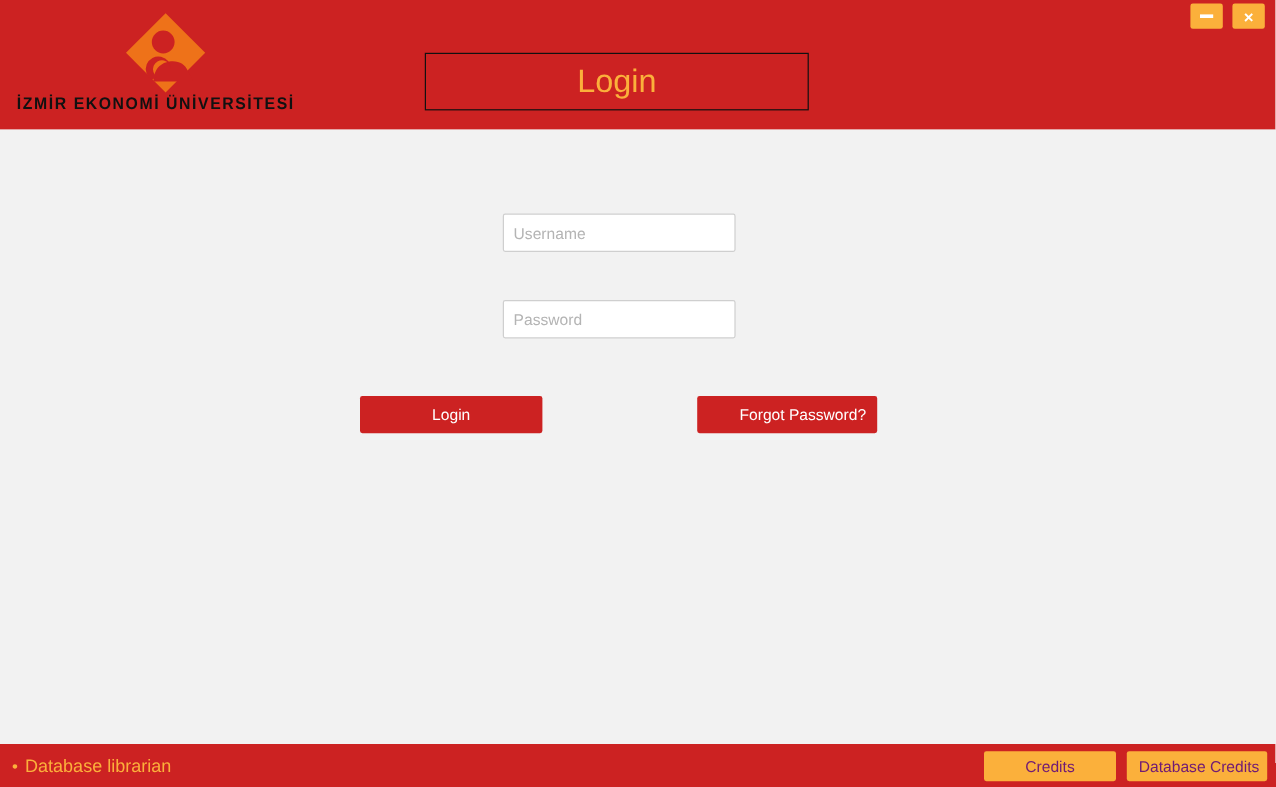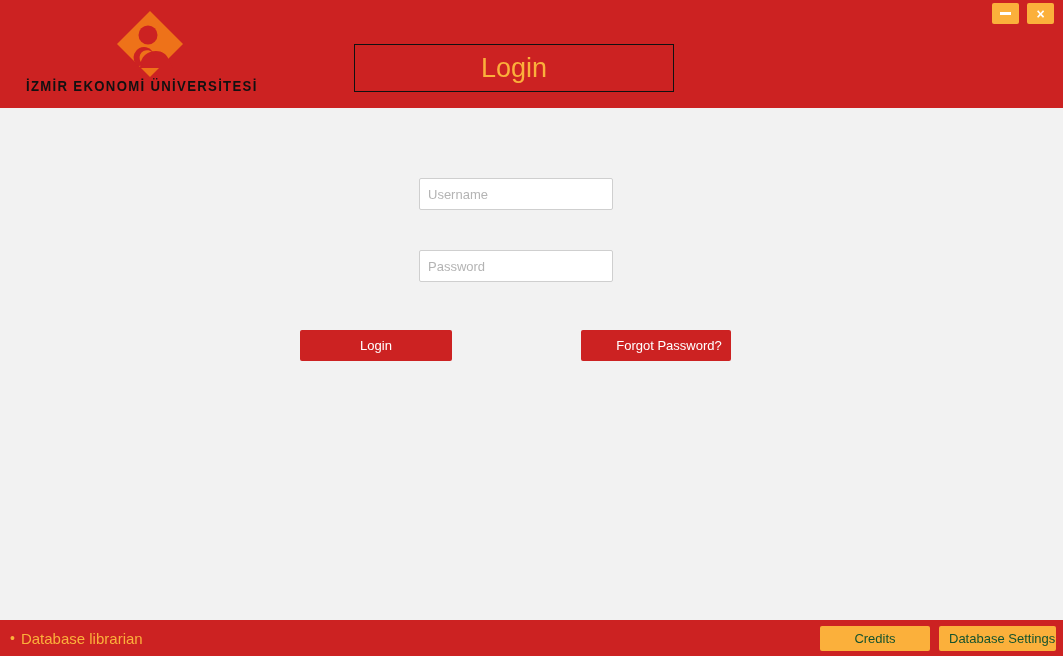--- a/index.html
+++ b/index.html
@@ -25,21 +25,21 @@
   
   .header {
     position: relative;
     height: 108px;
     background: #cc2222;
     flex: none;
   }
 
   .brand {
     position: absolute;
-    left: 12px;
+    left: 0px;
     top: 0px;
     width: 290px;
     height: 105px;
     padding-left: 27px;
   }
   .logo-mark {
     position: absolute;
     left: 104px;
     top: 10px;
     width: 68px;
@@ -219,21 +219,21 @@
     height: 36px;
     display: flex;
     align-items: center;
     gap: 9px;
   }
   .status-btn {
     height: 25px;
     background: #fbb03b;
     border: none;
     border-radius: 2px;
-    color: #14532d;
+    color: #701a75;
     font-size: 13px;
     cursor: pointer;
     font-family: "Liberation Sans", sans-serif;
     padding: 0 10px;
     white-space: nowrap;
   }
   #credits-button { width: 110px; }
   #database-settings-button { width: 117px; }
 </style>
 </head>
@@ -288,18 +288,18 @@
 
   <div class="statusbar">
 
     <div class="db-status">
       <span class="bullet">•</span>
         <span>Database librarian</span>
     </div>
 
     <div class="status-actions">
       <button id="credits-button" class="status-btn">Credits</button>
-      <button id="database-settings-button" class="status-btn">Database Settings</button>
+      <button id="database-settings-button" class="status-btn">Database Credits</button>
     </div>
 
   </div>
 
 </div>
 
 </body></html>

